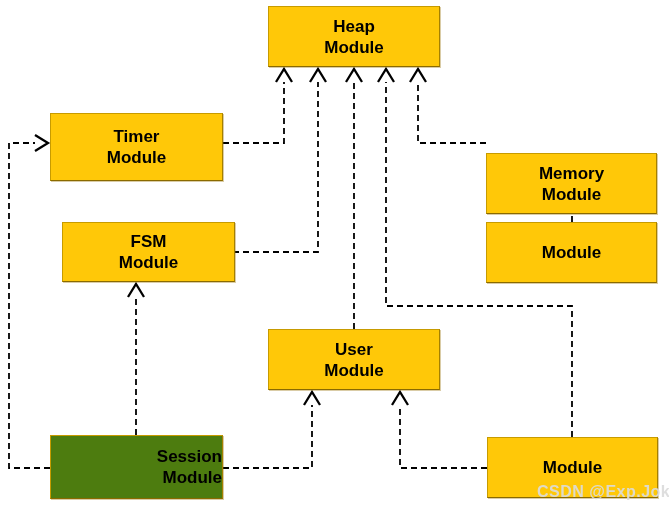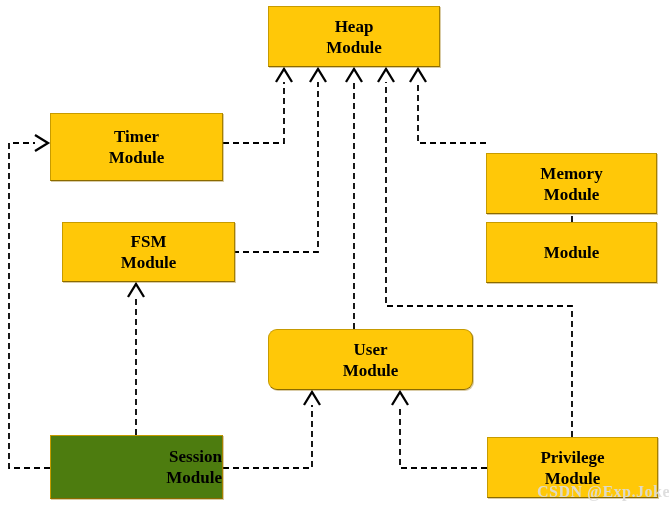--- a/index.html
+++ b/index.html
@@ -1,18 +1,18 @@
 <!DOCTYPE html>
 <html><head>
 <meta charset="utf-8">
 <style>
   html,body{margin:0;padding:0;background:#ffffff;}
   .stage{
     position:relative;width:669px;height:509px;background:#ffffff;
-    font-family:Liberation Serif, serif;overflow:hidden;
+    font-family:Liberation Sans, sans-serif;overflow:hidden;
   }
   #edges{position:absolute;left:0;top:0;pointer-events:none;}
   .module{
     position:absolute;
     background:#FFC808;
     border:1px solid #C79B00;
     border-bottom-color:#8a6a00;
     border-right-color:#a58000;
     box-shadow:1px 1px 0 rgba(150,110,0,0.35);
     display:flex;flex-direction:column;justify-content:center;align-items:center;
@@ -76,30 +76,29 @@
 
   <div class="module" style="left: 50px; top: 222px; width: 173px; height: 60px; background: rgb(255, 200, 8); margin-left: 12px;">
     <span>FSM</span>
     <span>Module</span>
   </div>
 
   <div class="module" style="left: 486px; top: 222px; width: 171px; height: 61px; background: rgb(255, 200, 8);">
     <span>Module</span>
   </div>
 
-  <div class="module" style="left: 268px; top: 329px; width: 205px; height: 61px; background: rgb(255, 200, 8); border-radius: 9px;">
+  <div class="module" style="left: 268px; top: 329px; width: 172px; height: 61px; background: rgb(255, 200, 8);">
     <span>User</span>
     <span>Module</span>
   </div>
 
   <div class="module" style="left: 50px; top: 435px; width: 173px; height: 64px; background: #4d7c0f; align-items: flex-end;">
     <span>Session</span>
     <span>Module</span>
   </div>
 
   <div class="module" style="left: 487px; top: 437px; width: 171px; height: 61px; background: rgb(255, 200, 8);">
-    <span>Privilege</span>
     <span>Module</span>
   </div>
 
   <div class="watermark" style="left: 537px; top: 483px;">CSDN @Exp.Joker</div>
 
 </div>
 
 </body></html>

